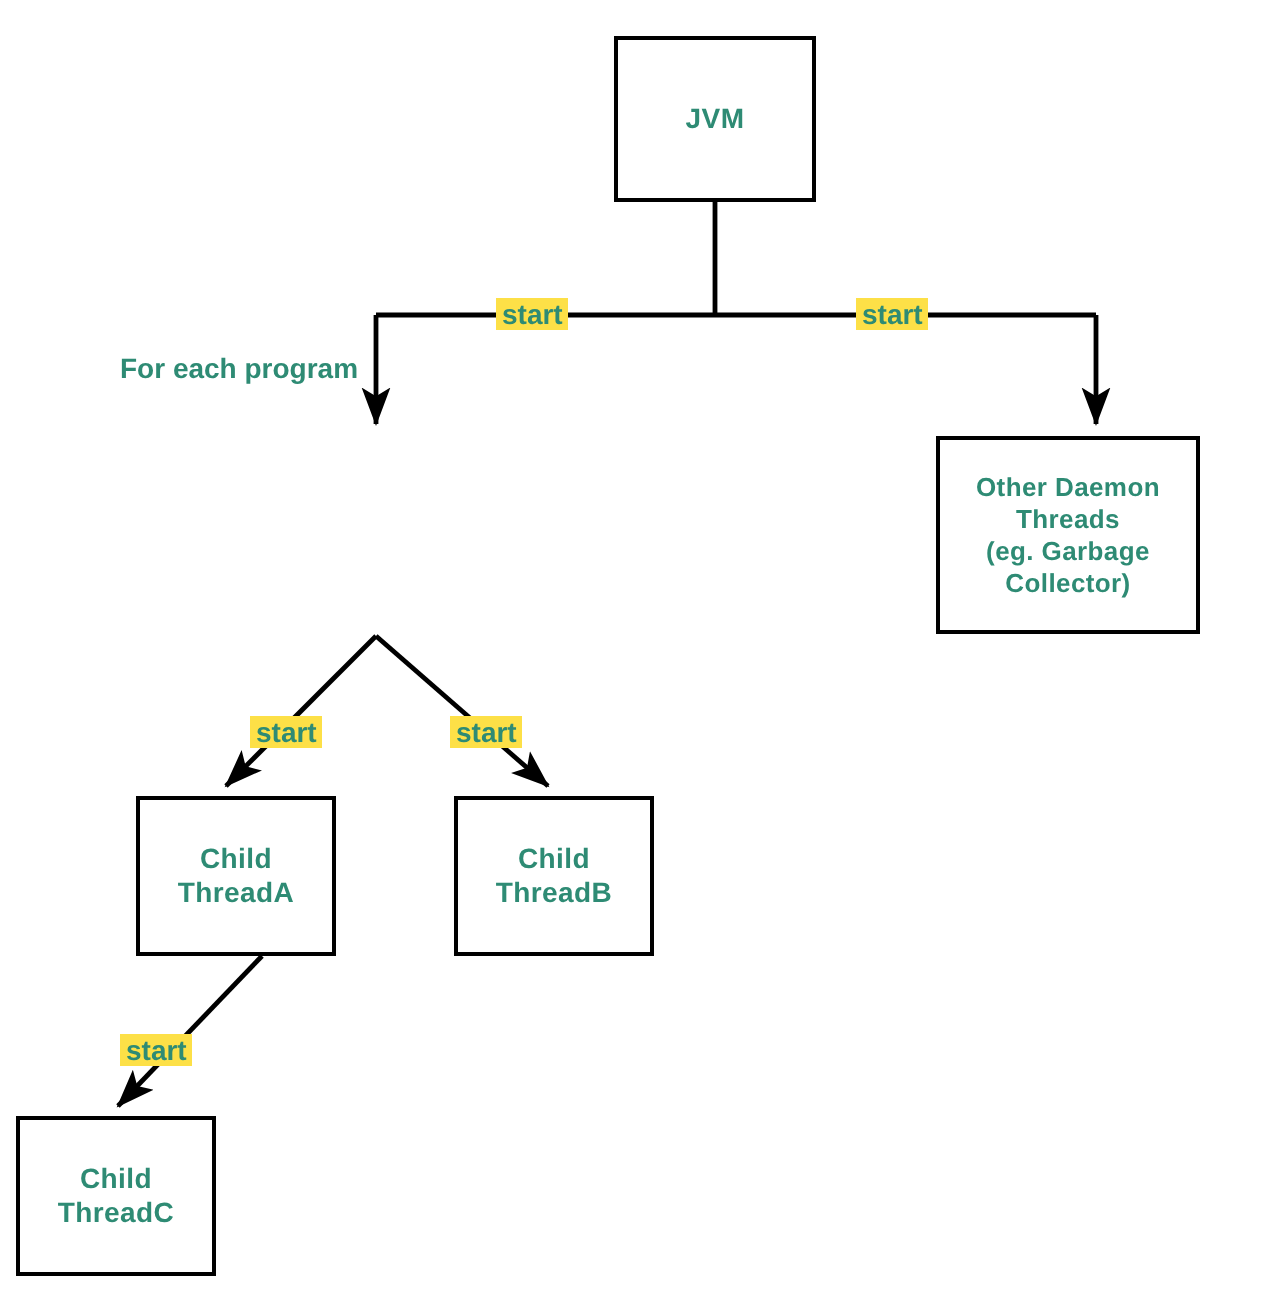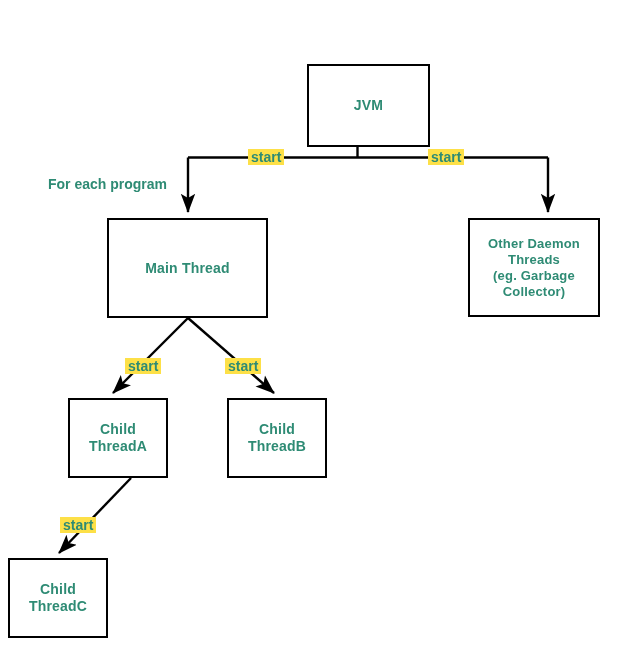--- a/index.html
+++ b/index.html
@@ -87,27 +87,24 @@
 
     <path d="M548,157.5 L548,212" stroke="#000000" stroke-width="2.4" fill="none" marker-end="url(#arrowhead)"></path>
 
     <path d="M188,318 L113,393" stroke="#000000" stroke-width="2.4" fill="none" marker-end="url(#arrowhead)"></path>
 
     <path d="M188,318 L274,393" stroke="#000000" stroke-width="2.4" fill="none" marker-end="url(#arrowhead)"></path>
 
     <path d="M131,478 L59,553" stroke="#000000" stroke-width="2.4" fill="none" marker-end="url(#arrowhead)"></path>
   </svg>
 
-  <div class="node-box" style="left:307px; top:18px; width:123px; height:83px;margin-top:46px;">
+  <div class="node-box" style="left:307px; top:18px; width:101px; height:83px;">
     <span class="node-label">JVM</span>
   </div>
 
-  <div class="node-box" style="left:107px; top:218px; width:161px; height:100px;">
-    <span class="node-label">Main Thread</span>
-  </div>
 
   <div class="node-box" style="left:468px; top:218px; width:132px; height:99px;">
     <span class="node-label small">Other Daemon
 Threads
 (eg. Garbage
 Collector)</span>
   </div>
 
   <div class="node-box" style="left:68px; top:398px; width:100px; height:80px;">
     <span class="node-label">Child
@@ -127,15 +124,15 @@
   <span class="edge-label" style="left:248px; top:149px;">start</span>
 
   <span class="edge-label" style="left:428px; top:149px;">start</span>
 
   <span class="edge-label" style="left:125px; top:358px;">start</span>
 
   <span class="edge-label" style="left:225px; top:358px;">start</span>
 
   <span class="edge-label" style="left:60px; top:517px;">start</span>
 
-  <span class="free-label" style="left:36px; top:176px;padding-left:12px;">For each program</span>
+  <span class="free-label" style="left:48px; top:176px;padding-left:12px;">For each program</span>
 
 </div>
 
 </body></html>

